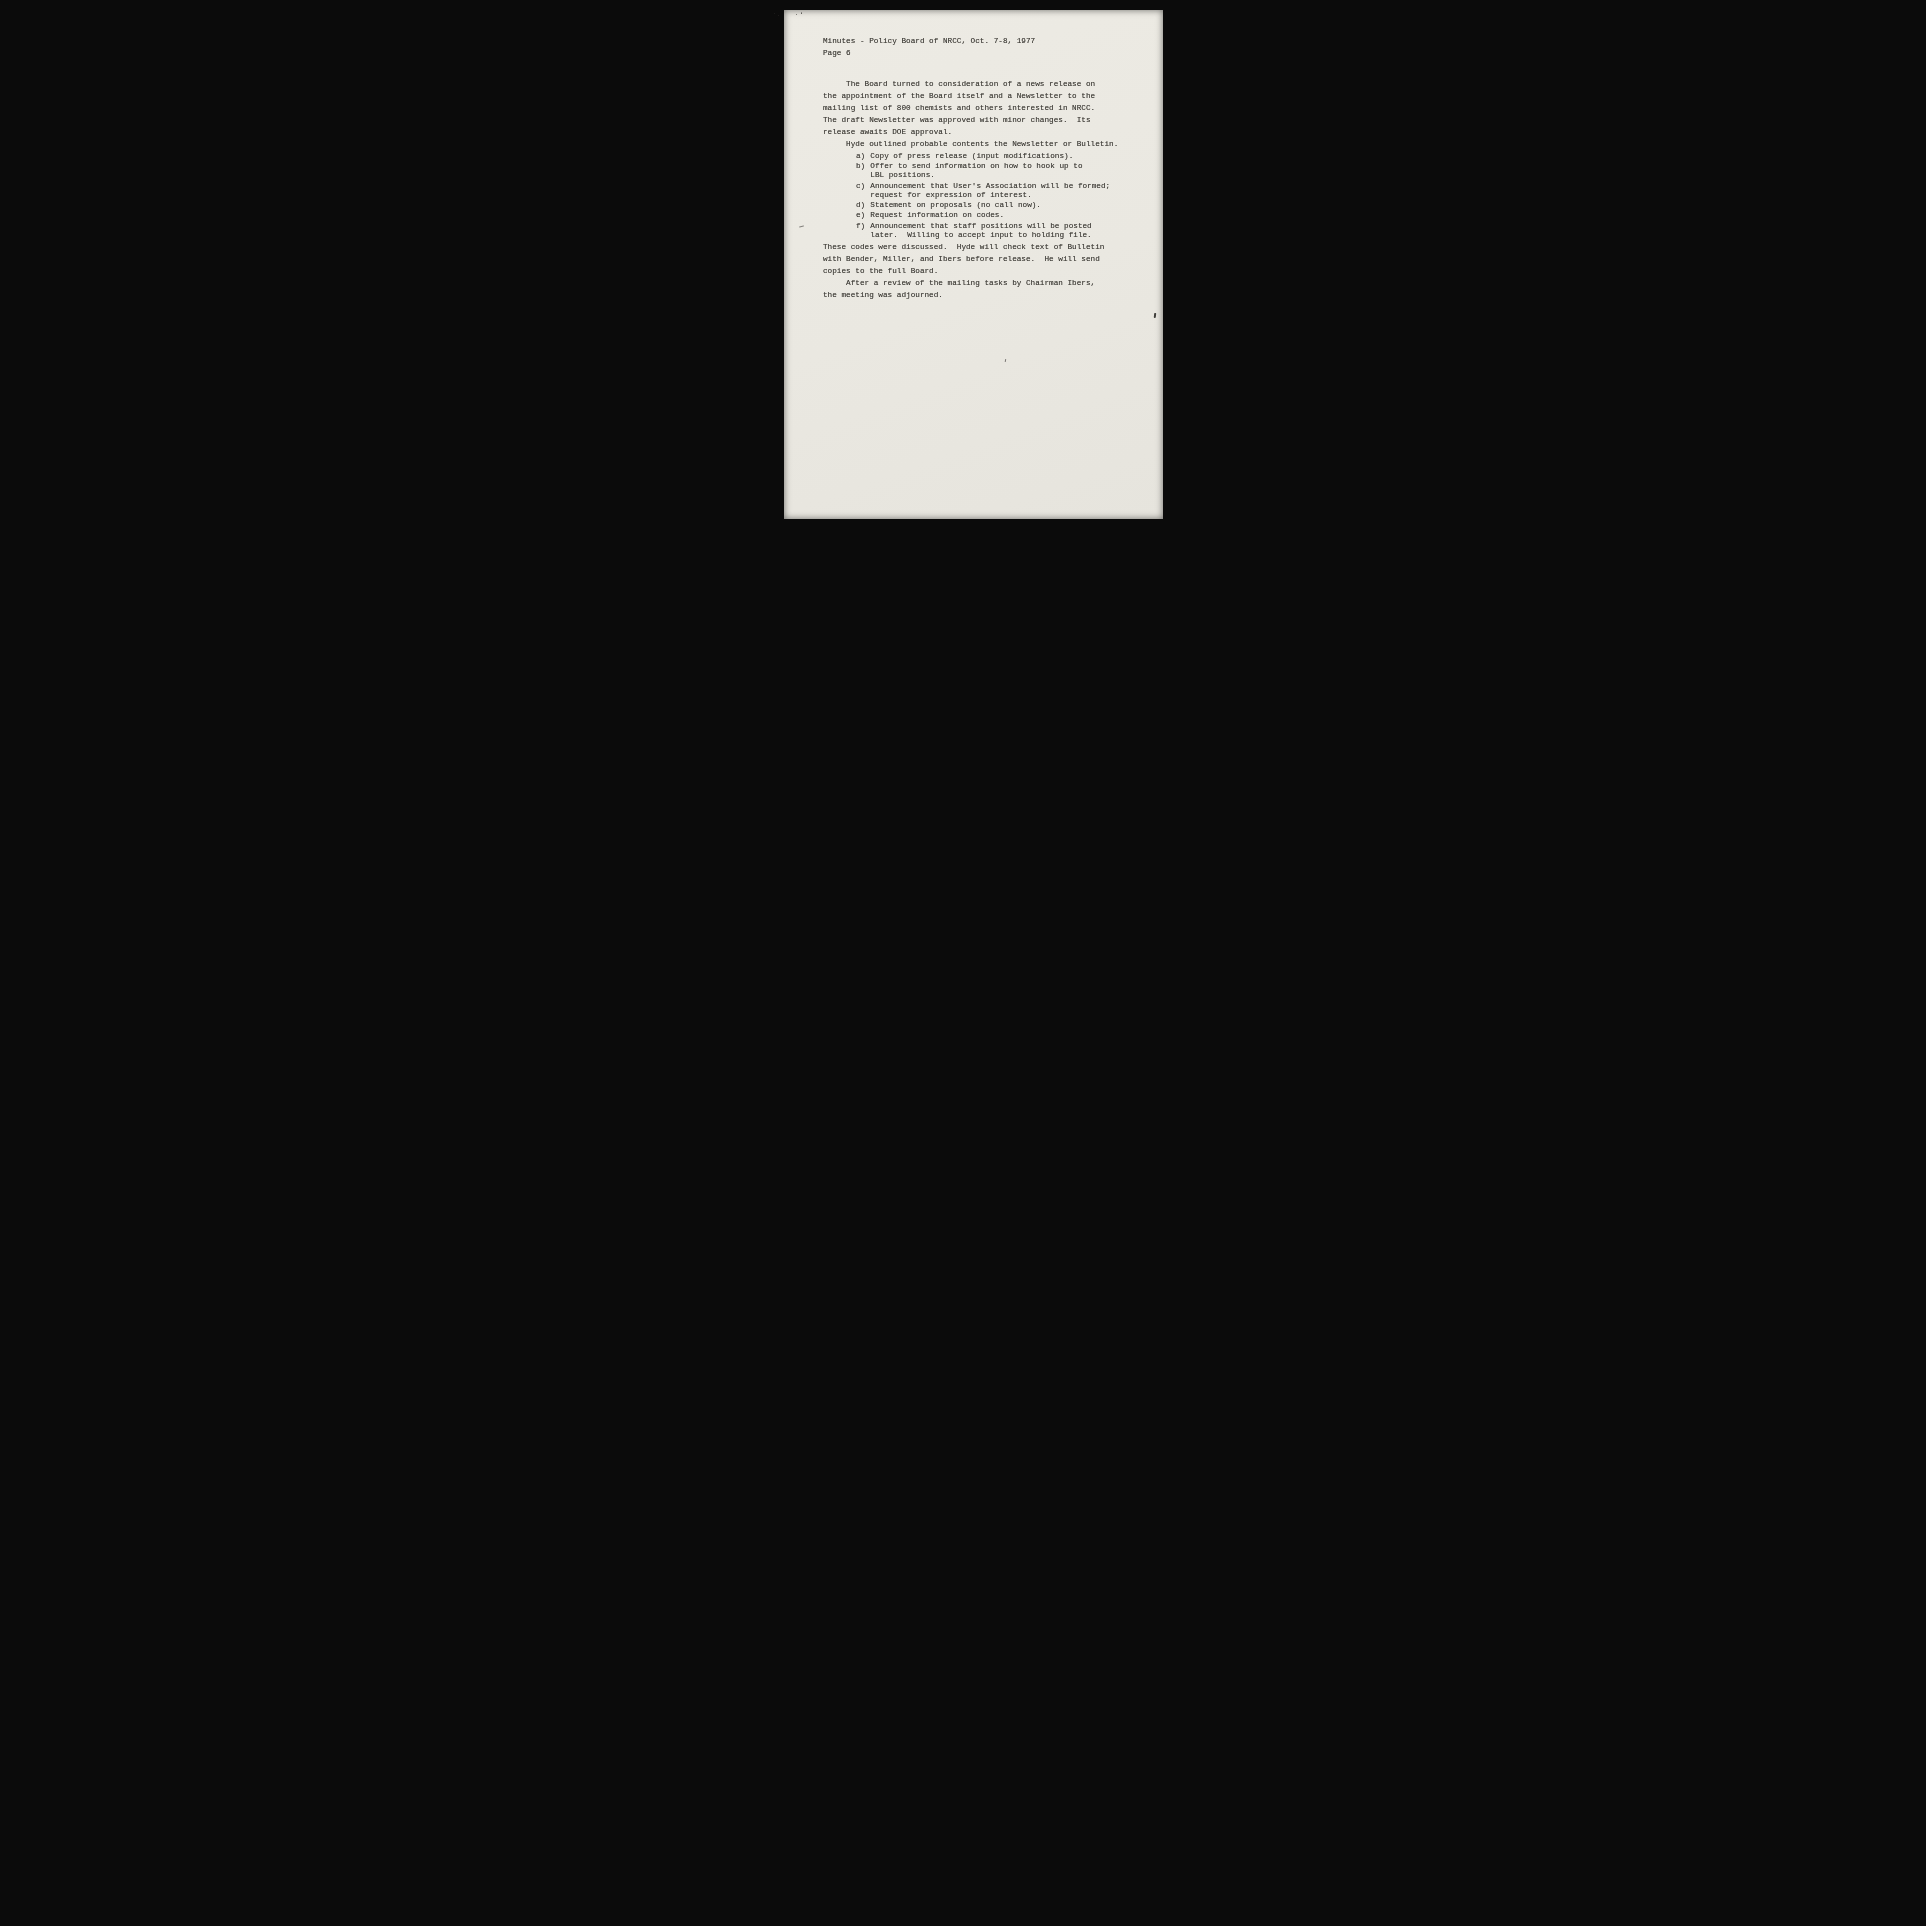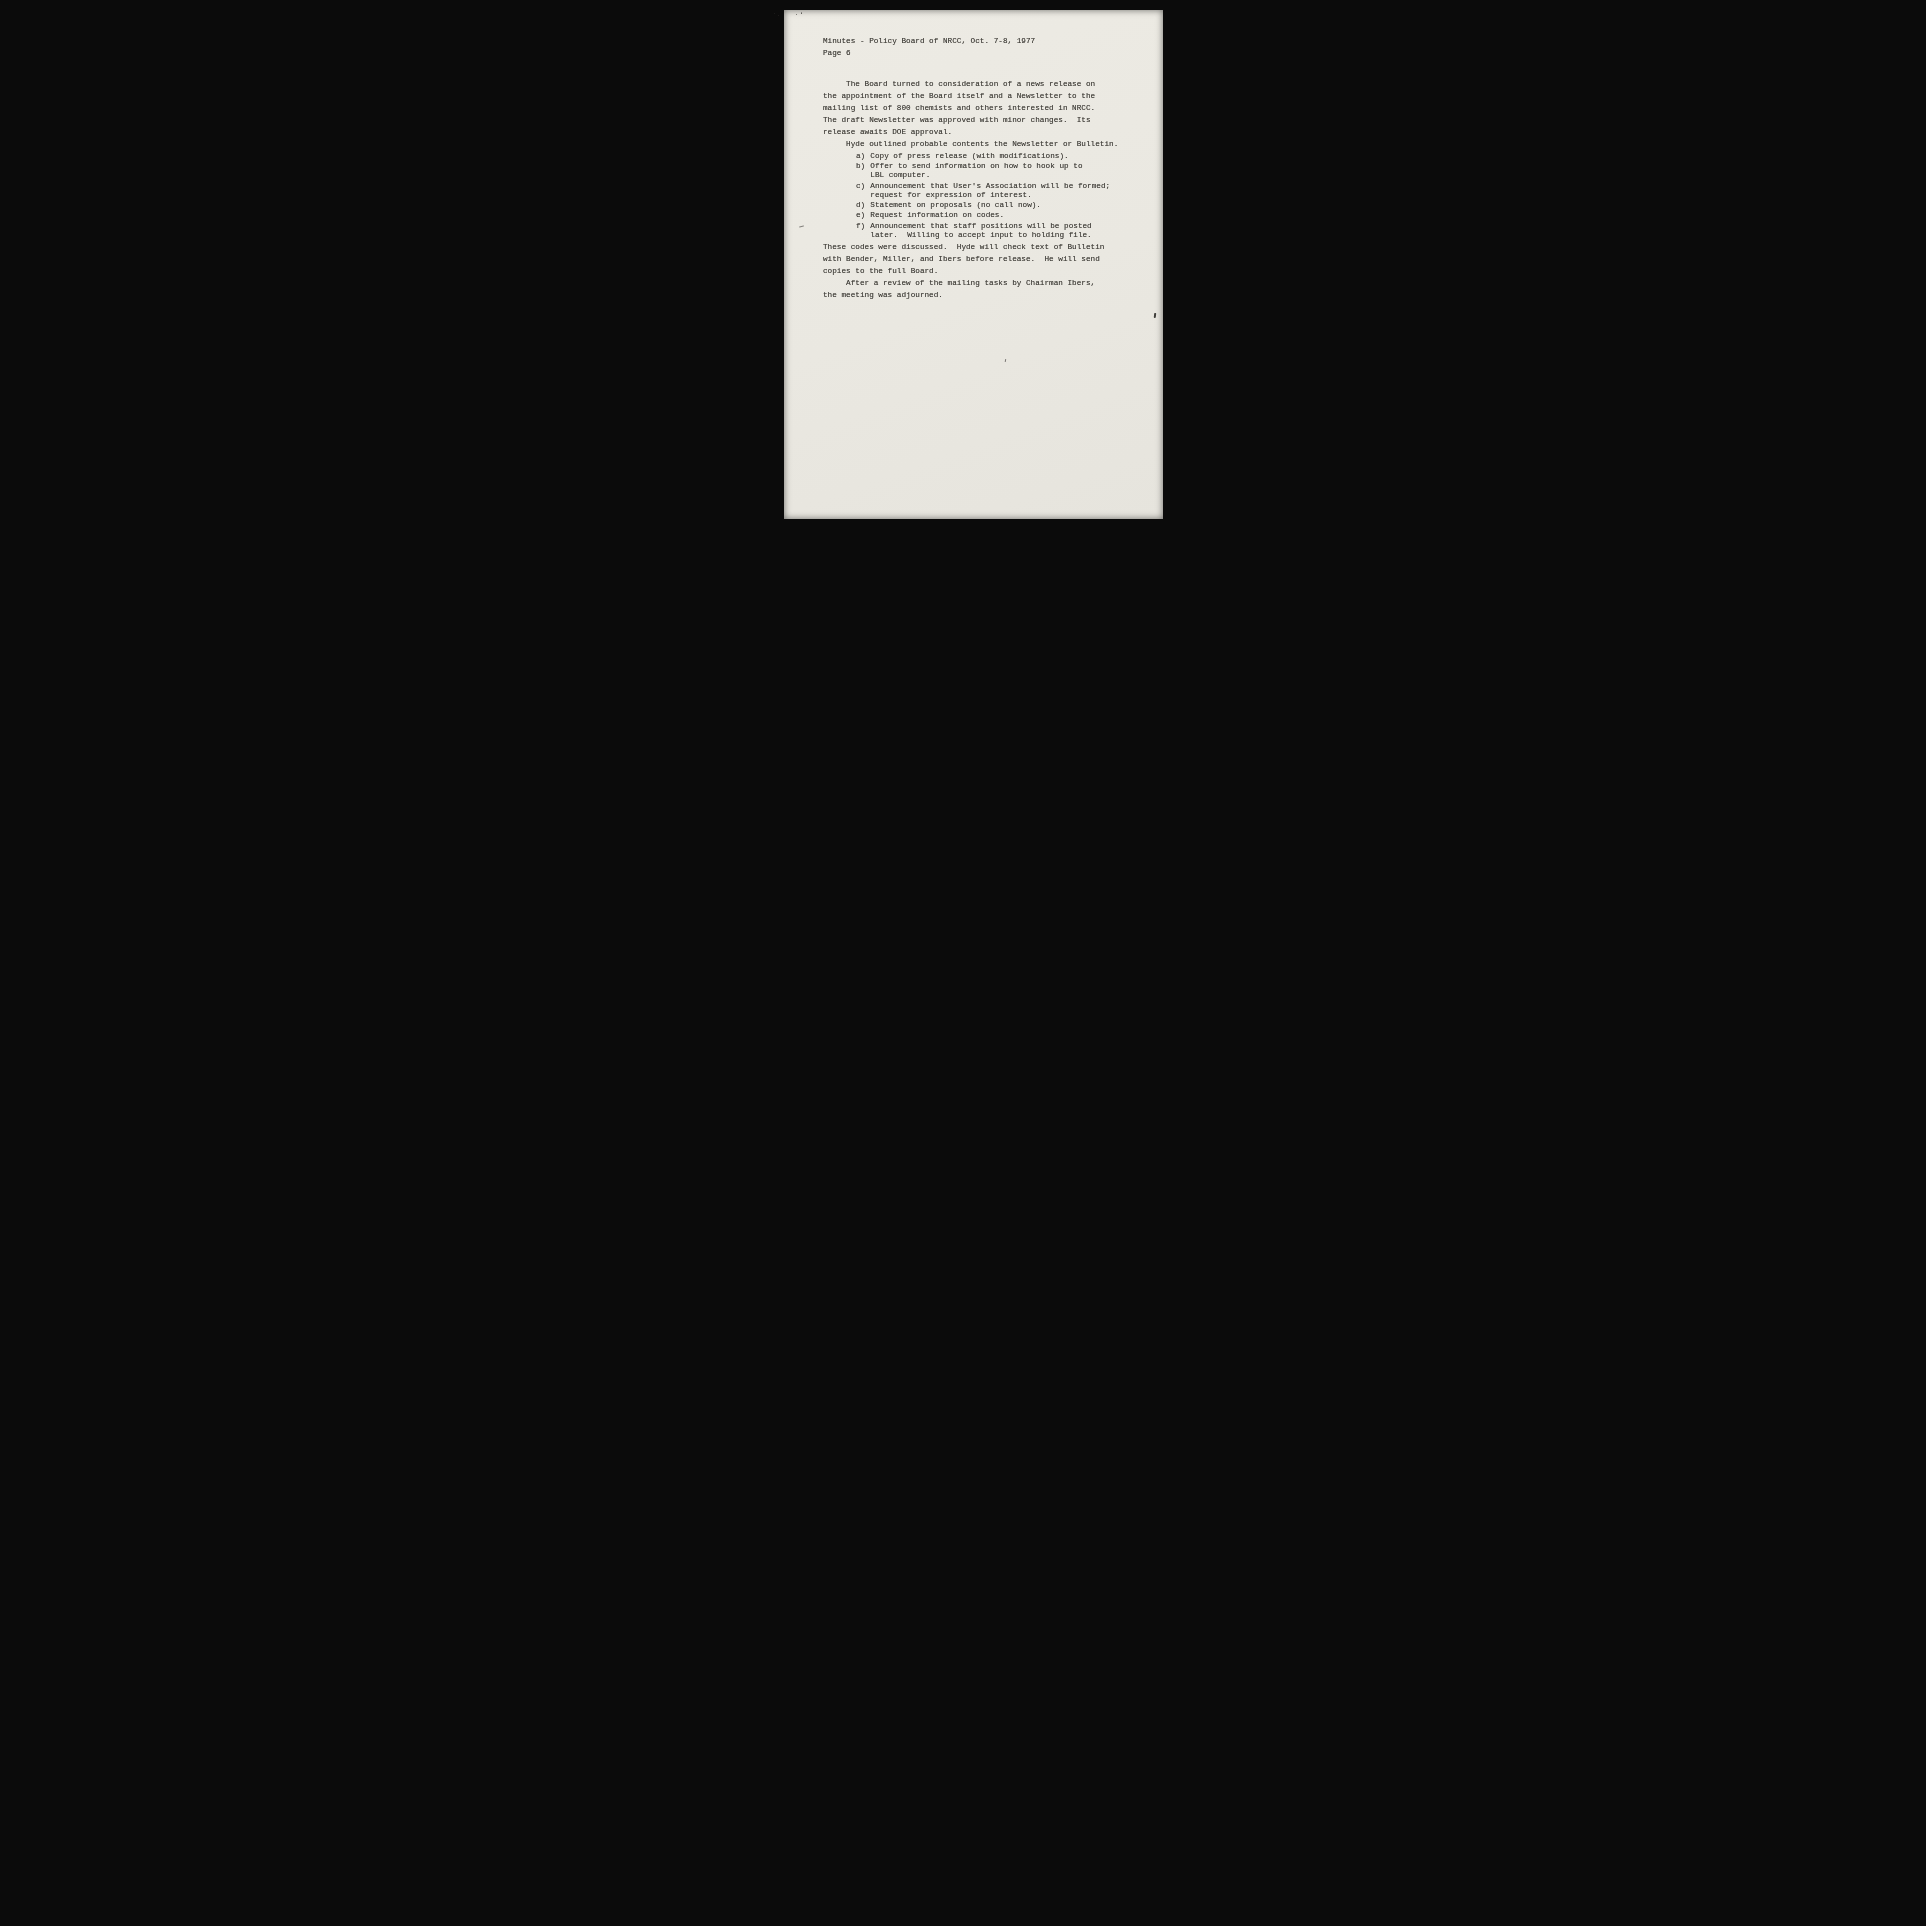--- a/index.html
+++ b/index.html
@@ -97,27 +97,27 @@
 mailing list of 800 chemists and others interested in NRCC.
 The draft Newsletter was approved with minor changes.  Its
 release awaits DOE approval.</p>
 
       <p class="para indent">Hyde outlined probable contents the Newsletter or Bulletin.</p>
 
       <div class="list">
 
         <div class="list-item">
           <span class="li-label">a)</span>
-          <span class="li-text">Copy of press release (with modifications).</span>
+          <span class="li-text">Copy of press release (input modifications).</span>
         </div>
 
         <div class="list-item">
           <span class="li-label">b)</span>
           <span class="li-text">Offer to send information on how to hook up to
-LBL computer.</span>
+LBL positions.</span>
         </div>
 
         <div class="list-item">
           <span class="li-label">c)</span>
           <span class="li-text">Announcement that User's Association will be formed;
 request for expression of interest.</span>
         </div>
 
         <div class="list-item">
           <span class="li-label">d)</span>

